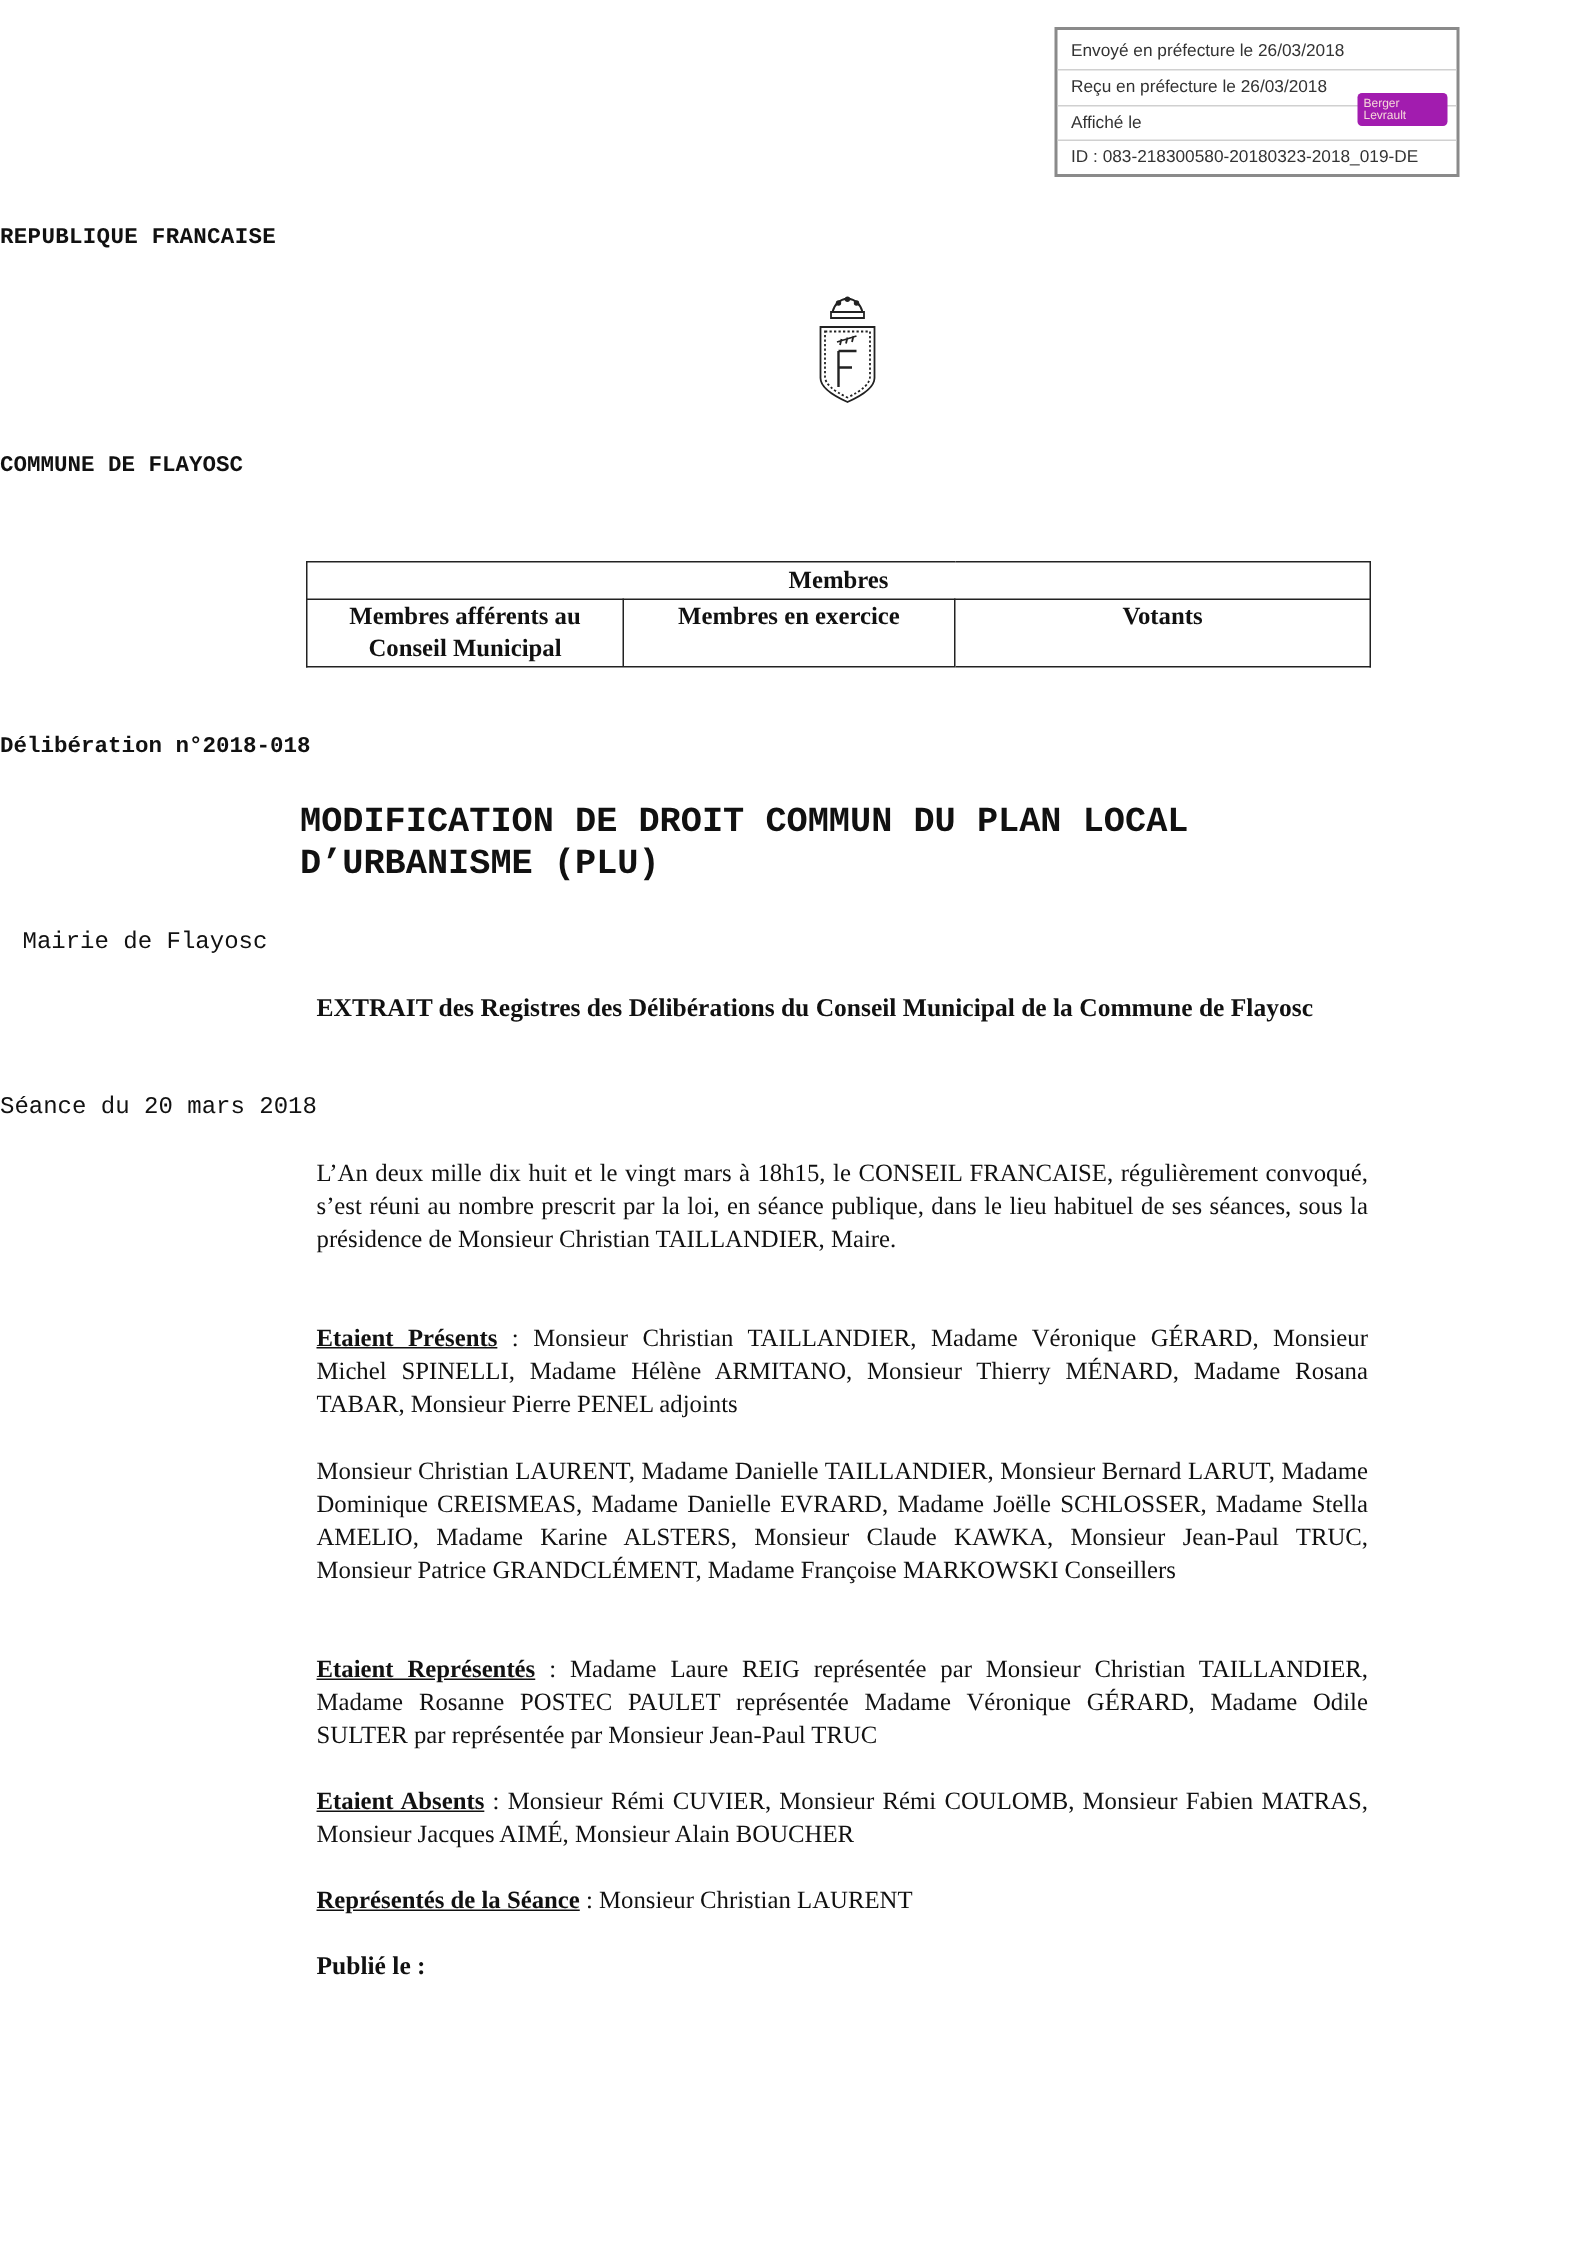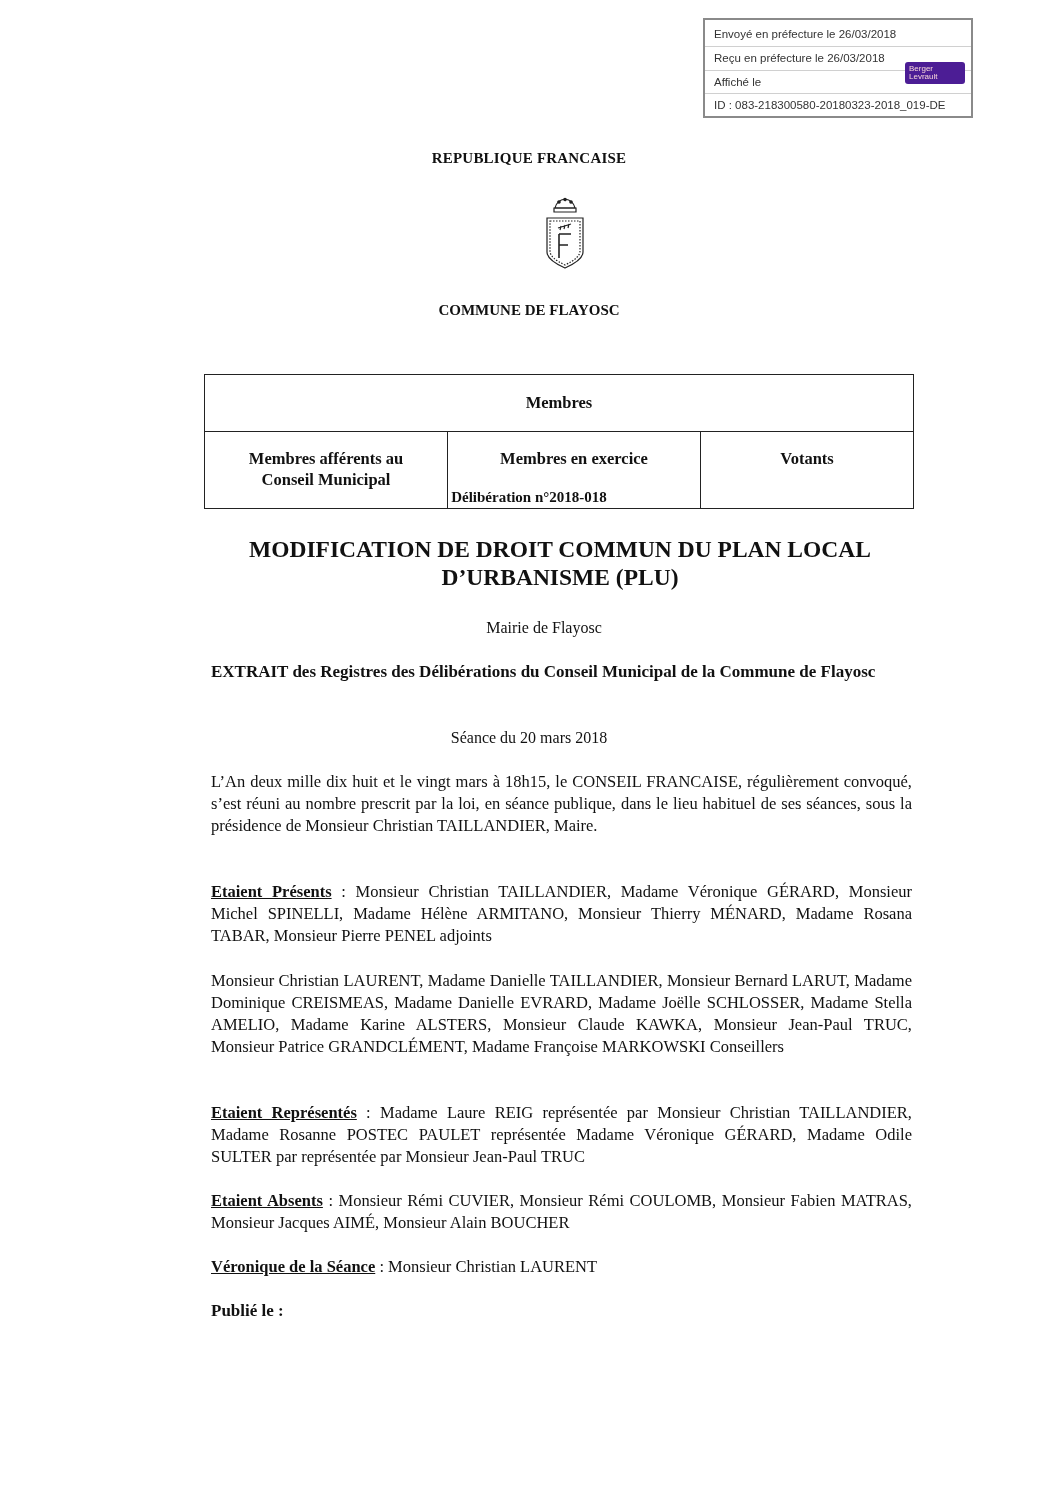--- a/index.html
+++ b/index.html
@@ -5,30 +5,30 @@
     html, body { margin: 0; padding: 0; background: #ffffff; }
     body { width: 1058px; height: 1496px; position: relative; overflow: hidden; font-family: "Liberation Serif", "DejaVu Serif", serif; color: #111; }
 
     .stamp { position: absolute; left: 703px; top: 18px; width: 270px; height: 100px; border: 2px solid #8a8a8a; box-sizing: border-box; font-family: "Liberation Sans", "DejaVu Sans", sans-serif; font-size: 11.5px; color: #333; background: #fff; padding-left: 16px; }
     .stamp-line { position: absolute; left: 9px; }
     .stamp-line.l1 { top: 8px; }
     .stamp-line.l2 { top: 32px; }
     .stamp-line.l3 { top: 56px; }
     .stamp-line.l4 { top: 79px; }
     .stamp-sep { position: absolute; left: 0; right: 0; height: 1px; background: #d0d0d0; }
-    .stamp-logo { position: absolute; left: 200px; top: 42px; width: 60px; height: 22px; background: #4c1d95; border-radius: 3px; color: #f6d6da; font-size: 8px; line-height: 8px; padding: 3px 0 0 4px; box-sizing: border-box; }
+    .stamp-logo { position: absolute; left: 200px; top: 42px; width: 60px; height: 22px; background: #a21caf; border-radius: 3px; color: #f6d6da; font-size: 8px; line-height: 8px; padding: 3px 0 0 4px; box-sizing: border-box; }
     .stamp-logo span { display: block; }
 
-    .center { position: absolute; left: 0; width: 1058px; text-align: center; }
+    .center { position: absolute; left: 0; width: 1058px; text-align: left; font-family: Liberation Mono, monospace; }
     .rep { top: 150px; font-weight: bold; font-size: 15px; letter-spacing: 0.2px; }
     .crest { position: absolute; left: 543px; top: 196px; width: 44px; height: 74px; }
     .commune { top: 302px; font-weight: bold; font-size: 15px; }
 
     table.members { position: absolute; left: 204px; top: 374px; width: 710px; border-collapse: collapse; font-size: 16.5px; font-weight: bold; }
-    table.members td { border: 1px solid #222; text-align: center; padding: 16px; vertical-align: top; }
+    table.members td { border: 1px solid #222; text-align: center; padding: 0; vertical-align: top; }
     table.members td.dash-r { border-right: 1px dashed #777; }
     .members .hdr { height: 23px; line-height: 24px; }
     .members .sub { height: 44px; line-height: 21px; }
     .members .val { height: 20px; line-height: 20px; }
 
     .delib { top: 489px; font-weight: bold; font-size: 15px; }
     .title { top: 535px; font-weight: bold; font-size: 23.5px; line-height: 28px; }
     .mairie { top: 619px; font-size: 16px; padding-left: 15px; }
 
     .block { position: absolute; left: 211px; width: 701px; font-size: 16.5px; line-height: 22px; text-align: justify; }
@@ -111,16 +111,16 @@
 
 <div class="block p4">
   <span class="lbl">Etaient Représentés</span><span> : Madame Laure REIG représentée par Monsieur Christian TAILLANDIER, Madame Rosanne POSTEC PAULET représentée Madame Véronique GÉRARD, Madame Odile SULTER par représentée par Monsieur Jean-Paul TRUC</span>
 </div>
 
 <div class="block p5">
   <span class="lbl">Etaient Absents</span><span> : Monsieur Rémi CUVIER, Monsieur Rémi COULOMB, Monsieur Fabien MATRAS, Monsieur Jacques AIMÉ, Monsieur Alain BOUCHER</span>
 </div>
 
 <div class="block p6">
-  <span class="lbl">Véronique de la Séance</span><span> : Monsieur Christian LAURENT</span>
+  <span class="lbl">Représentés de la Séance</span><span> : Monsieur Christian LAURENT</span>
 </div>
 
 <div class="block p7">Publié le :</div>
 
 </body></html>

